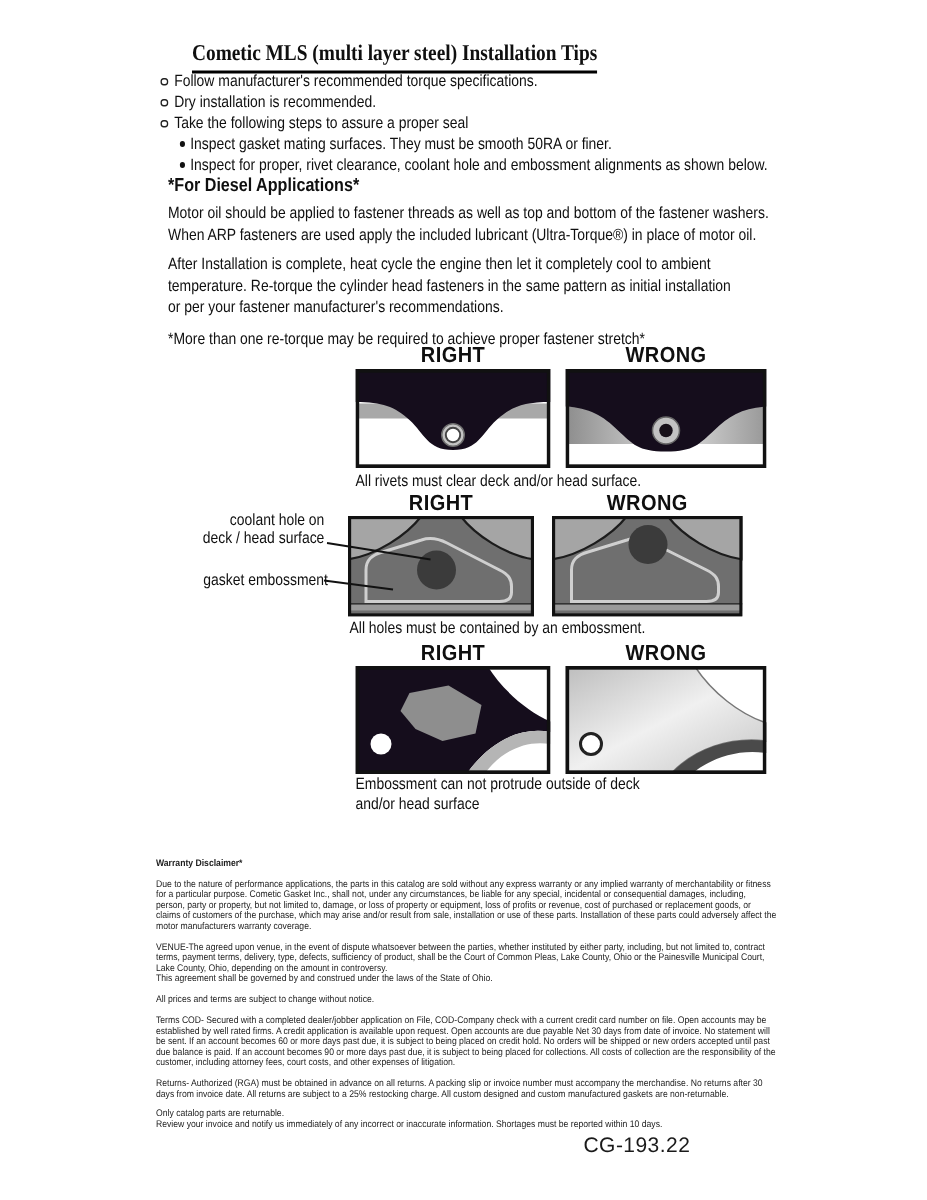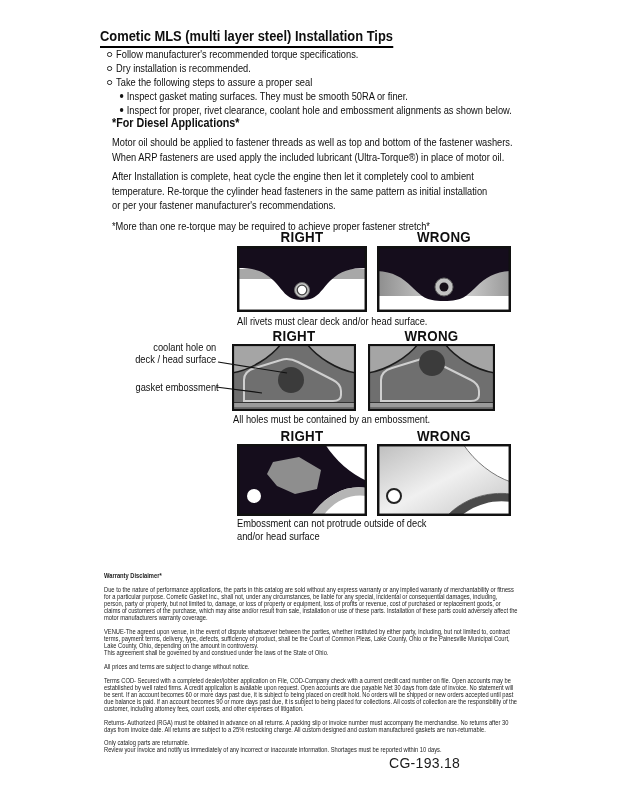--- a/index.html
+++ b/index.html
@@ -1,19 +1,19 @@
 <!DOCTYPE html>
 <html><head>
 <meta charset="utf-8">
 <style>
   html,body{margin:0;padding:0;}
   body{width:618px;height:800px;background:#ffffff;font-family:"Liberation Sans",sans-serif;color:#0f0f0f;position:relative;overflow:hidden;}
   .page{position:absolute;inset:0;}
   .sq{transform:scaleX(.86);transform-origin:0 0;}
-  .title-wrap{position:absolute;left:100px;top:27px;}
+  .title-wrap{position:absolute;left:128px;top:27px;font-family:Liberation Serif, serif;}
   .title{display:inline-block;font-size:15px;font-weight:bold;border-bottom:2px solid #000;padding-bottom:2px;white-space:nowrap;}
   .bullets{position:absolute;left:107px;top:47px;font-size:10.8px;line-height:14px;}
   .b{display:flex;align-items:flex-start;white-space:nowrap;}
   .ring{width:3.6px;height:3.6px;border:1px solid #222;border-radius:50%;margin:4.5px 5px 0 0;flex:none;}
   .dot{width:4px;height:4px;background:#111;border-radius:50%;margin:4.5px 4px 0 0;flex:none;}
   .sub{margin-left:15px;}
   .dheading{position:absolute;left:112px;top:116px;font-size:12.5px;font-weight:bold;white-space:nowrap;}
   .para{position:absolute;left:112px;font-size:10.8px;line-height:14.5px;white-space:pre-line;}
   #dp0{top:135px;} #dp1{top:169px;} #dp2{top:219px;}
   .dlabel{position:absolute;font-size:14.5px;font-weight:bold;text-align:center;transform:scaleX(.92);letter-spacing:.3px;}
@@ -182,15 +182,15 @@
       <p class="lp gap">VENUE-The agreed upon venue, in the event of dispute whatsoever between the parties, whether instituted by either party, including, but not limited to, contract terms, payment terms, delivery, type, defects, sufficiency of product, shall be the Court of Common Pleas, Lake County, Ohio or the Painesville Municipal Court, Lake County, Ohio, depending on the amount in controversy.</p>
       <p class="lp">This agreement shall be governed by and construed under the laws of the State of Ohio.</p>
       <p class="lp gap">All prices and terms are subject to change without notice.</p>
       <p class="lp gap">Terms COD- Secured with a completed dealer/jobber application on File, COD-Company check with a current credit card number on file.  Open accounts may be established by well rated firms.  A credit application is available upon request.  Open accounts are due payable Net 30 days from date of invoice.  No statement will be sent.  If an account becomes 60 or more days past due, it is subject to being placed on credit hold.  No orders will be shipped or new orders accepted until past due balance is paid.  If an account becomes 90 or more days past due, it is subject to being placed for collections.  All costs of collection are the responsibility of the customer, including attorney fees, court costs, and other expenses of litigation.</p>
       <p class="lp gap">Returns- Authorized (RGA) must be obtained in advance on all returns.  A packing slip or invoice number must accompany the merchandise.  No returns after 30 days from invoice date.  All returns are subject to a 25% restocking charge.  All custom designed and custom manufactured gaskets are non-returnable.</p>
       <p class="lp gap">Only catalog parts are returnable.</p>
       <p class="lp">Review your invoice and notify us immediately of any incorrect or inaccurate information.  Shortages must be reported within 10 days.</p>
     </div>
   </div>
 
-  <div class="pagenum">CG-193.18</div>
+  <div class="pagenum">CG-193.22</div>
 
 </div>
 
 </body></html>

